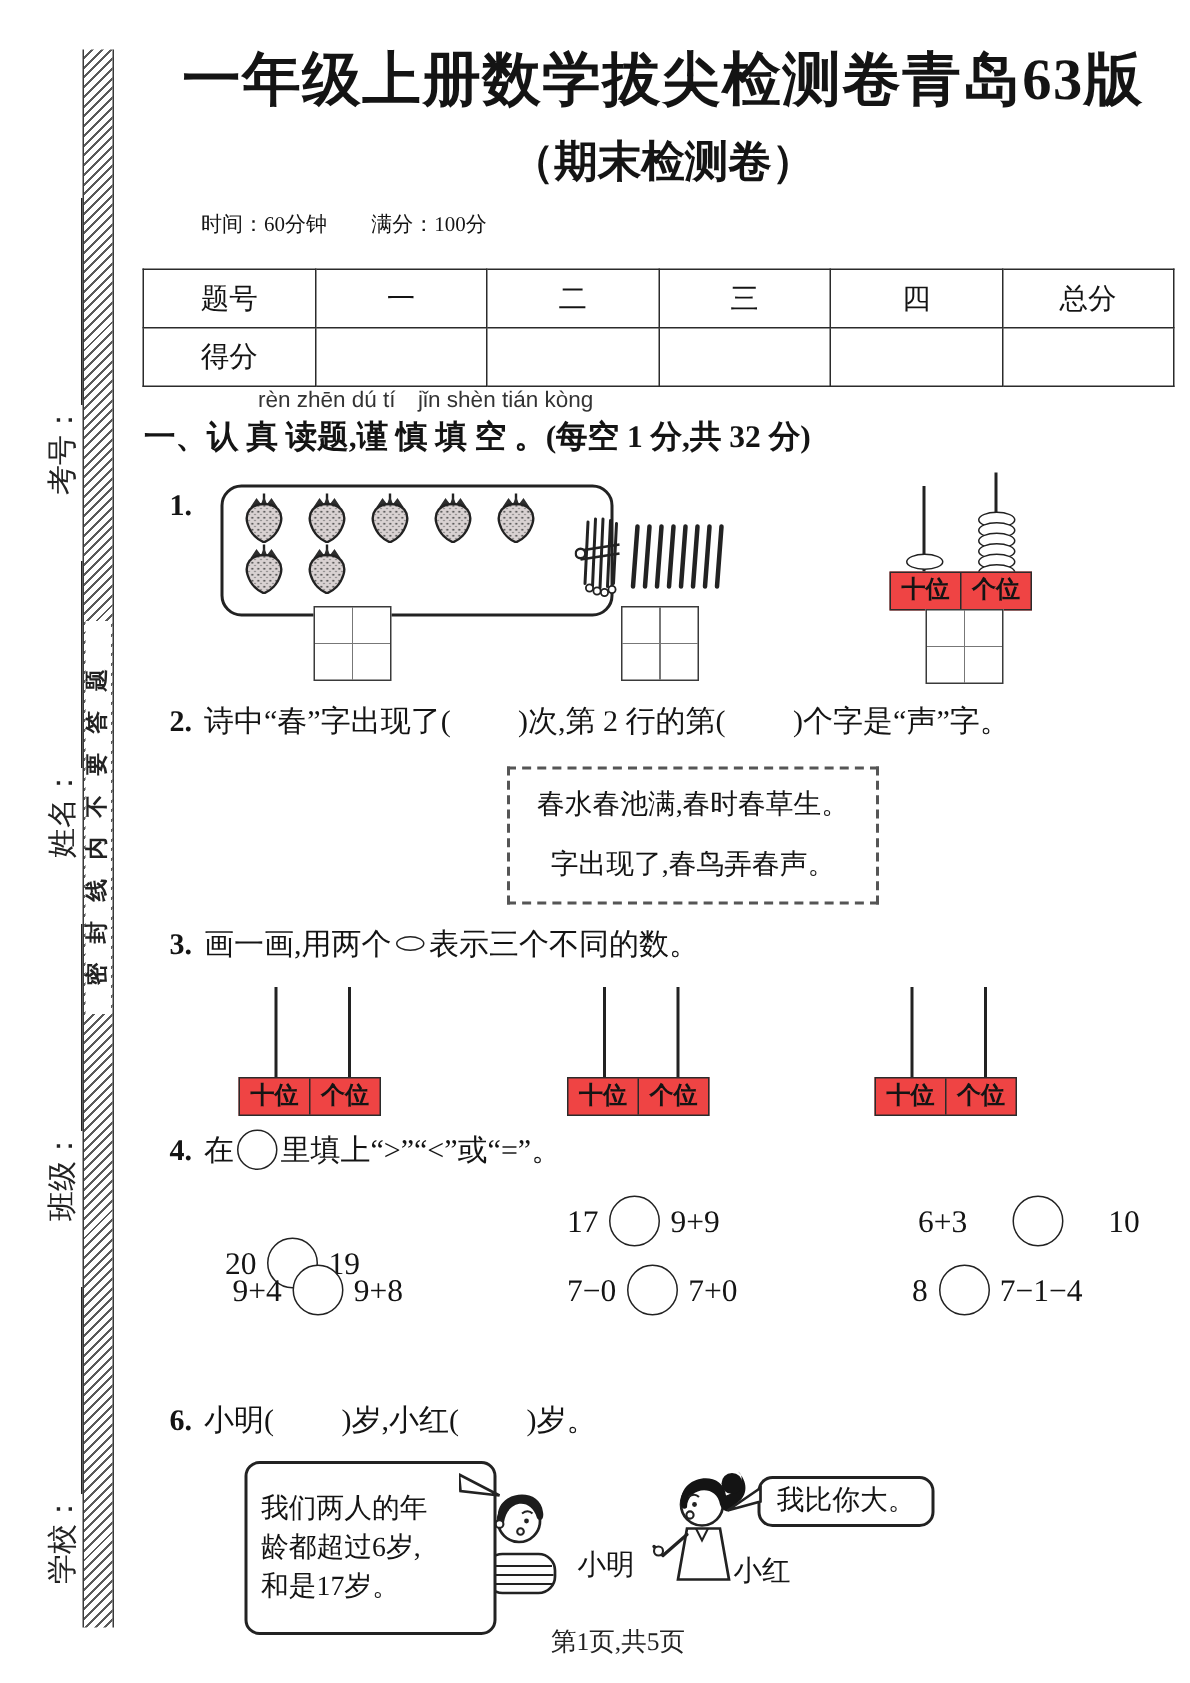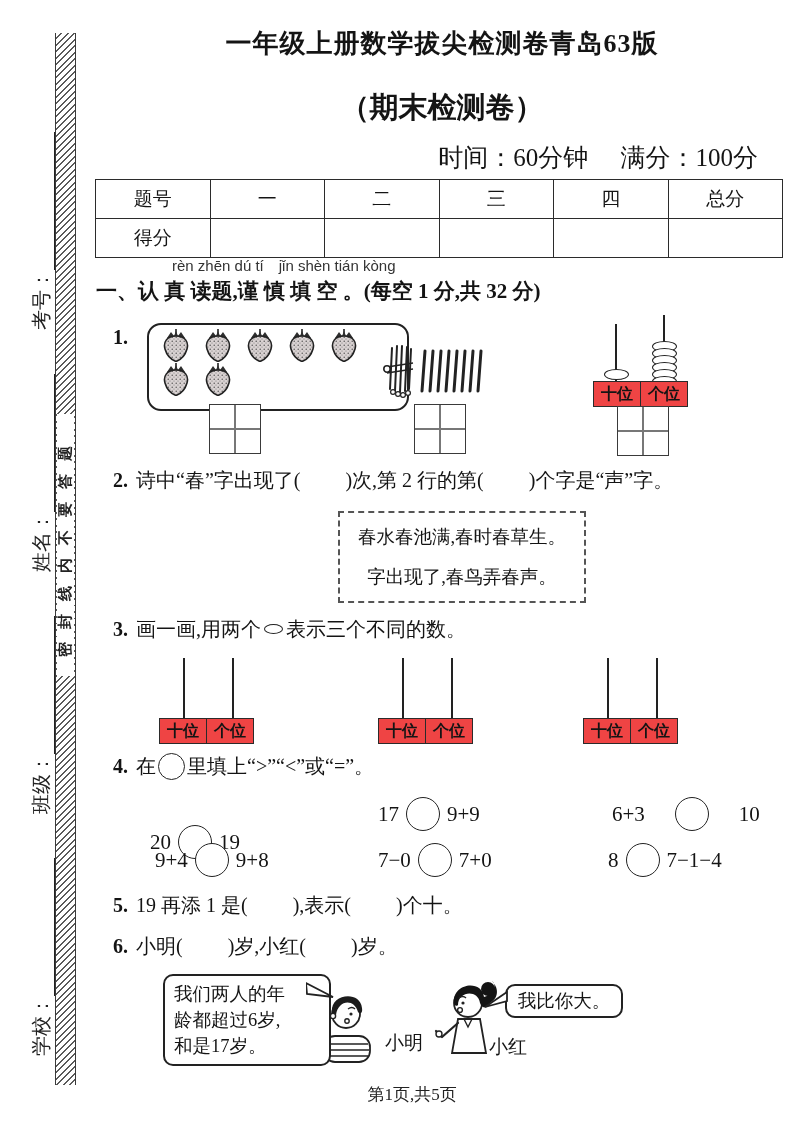--- a/index.html
+++ b/index.html
@@ -21,23 +21,23 @@
     white-space:nowrap;color:#222;font-weight:600;
   }
   #sidebar-fields{
     left:13px;top:1056px;width:952px;height:42px;
     transform:rotate(-90deg);transform-origin:0 0;
     display:flex;align-items:flex-end;gap:44px;font-size:20px;color:#222;
   }
   .field{display:flex;align-items:flex-end;white-space:nowrap;}
   .blank-line{display:inline-block;width:138px;border-bottom:1.6px solid #222;height:22px;}
   
-  #title{left:92px;top:26px;width:700px;text-align:center;font-size:26px;font-weight:700;letter-spacing:1px;}
+  #title{left:92px;top:26px;width:700px;text-align:center;font-size:39px;font-weight:700;letter-spacing:1px;}
   #subtitle{left:92px;top:88px;width:700px;text-align:center;font-size:29px;font-weight:600;}
-  #meta{left:93px;top:141px;width:665px;text-align:right;font-size:25px;}
+  #meta{left:108px;top:141px;width:665px;font-size:14px;}
   #meta span{margin-left:26px;}
   
   #score-table{left:95px;top:179px;}
   table.score{border-collapse:collapse;background:#fff;}
   table.score td{border:1.9px solid #2b2b2b;width:113.5px;height:38px;text-align:center;font-size:19px;padding:0;}
   
   #pinyin{left:128px;top:257px;font-family:"Liberation Sans","DejaVu Sans",sans-serif;font-size:15px;color:#333;margin-left:44px;}
   #sec1-heading{left:96px;top:277px;font-size:21px;font-weight:700;}
   .qtext{font-size:20px;white-space:nowrap;}
   .qnum{font-weight:700;margin-right:8px;}
@@ -60,21 +60,21 @@
   .berry-row{display:flex;gap:8px;}
   
   .cmp{display:flex;align-items:center;font-size:21px;white-space:nowrap;}
   .cmp-circle{width:32px;height:32px;border:1.7px solid #222;border-radius:50%;margin:0 7px;background:#fff;}
   .circle-inline{display:inline-block;width:25px;height:25px;border:1.6px solid #222;border-radius:50%;vertical-align:-7px;margin:0 2px;}
   
   #poem-box{left:338px;top:511px;width:228px;border:2px dashed #555;padding:4px 8px;text-align:center;}
   .poem-line{font-size:18.5px;line-height:40px;white-space:nowrap;}
   
   .bubble{border:2px solid #222;border-radius:10px;background:#fff;z-index:2;}
-  #bubble-left{left:163px;top:974px;width:146px;padding:5px 9px;font-size:18.5px;line-height:26px;}
+  #bubble-left{left:163px;top:974px;width:146px;padding:17px 9px;font-size:18.5px;line-height:26px;}
   #bubble-right{left:505px;top:984px;width:114px;height:30px;line-height:30px;text-align:center;font-size:18.5px;}
   .char-label{font-size:19px;}
   #footer{left:82px;top:1083px;width:660px;text-align:center;font-size:17px;color:#222;}
 </style>
 </head>
 <body>
 
 <div id="paper">
 
   <svg width="0" height="0" style="position:absolute" aria-hidden="true">
@@ -294,23 +294,20 @@
     <span>7−0</span>
       <span class="cmp-circle"></span>
       <span>7+0</span>
   </div>
   <div class="abs cmp" style="left:608px;top:843px;">
     <span>8</span>
       <span class="cmp-circle"></span>
       <span>7−1−4</span>
   </div>
 
-  <div class="abs qtext" style="left:113px;top:892px;">
-    <span class="qnum">5.</span><span>19 再添 1 是(&nbsp;&nbsp;&nbsp;&nbsp;&nbsp;&nbsp;&nbsp;&nbsp;&nbsp;),表示(&nbsp;&nbsp;&nbsp;&nbsp;&nbsp;&nbsp;&nbsp;&nbsp;&nbsp;)个十。</span>
-  </div>
   <div class="abs qtext" style="left:113px;top:933px;">
     <span class="qnum">6.</span><span>小明(&nbsp;&nbsp;&nbsp;&nbsp;&nbsp;&nbsp;&nbsp;&nbsp;&nbsp;)岁,小红(&nbsp;&nbsp;&nbsp;&nbsp;&nbsp;&nbsp;&nbsp;&nbsp;&nbsp;)岁。</span>
   </div>
 
   <div class="abs bubble" id="bubble-left">
     <div>我们两人的年</div>
     <div>龄都超过6岁,</div>
     <div>和是17岁。</div>
   </div>
   <svg class="abs" style="left:306px;top:980px;z-index:3;" width="30" height="24" viewBox="0 0 30 24">

